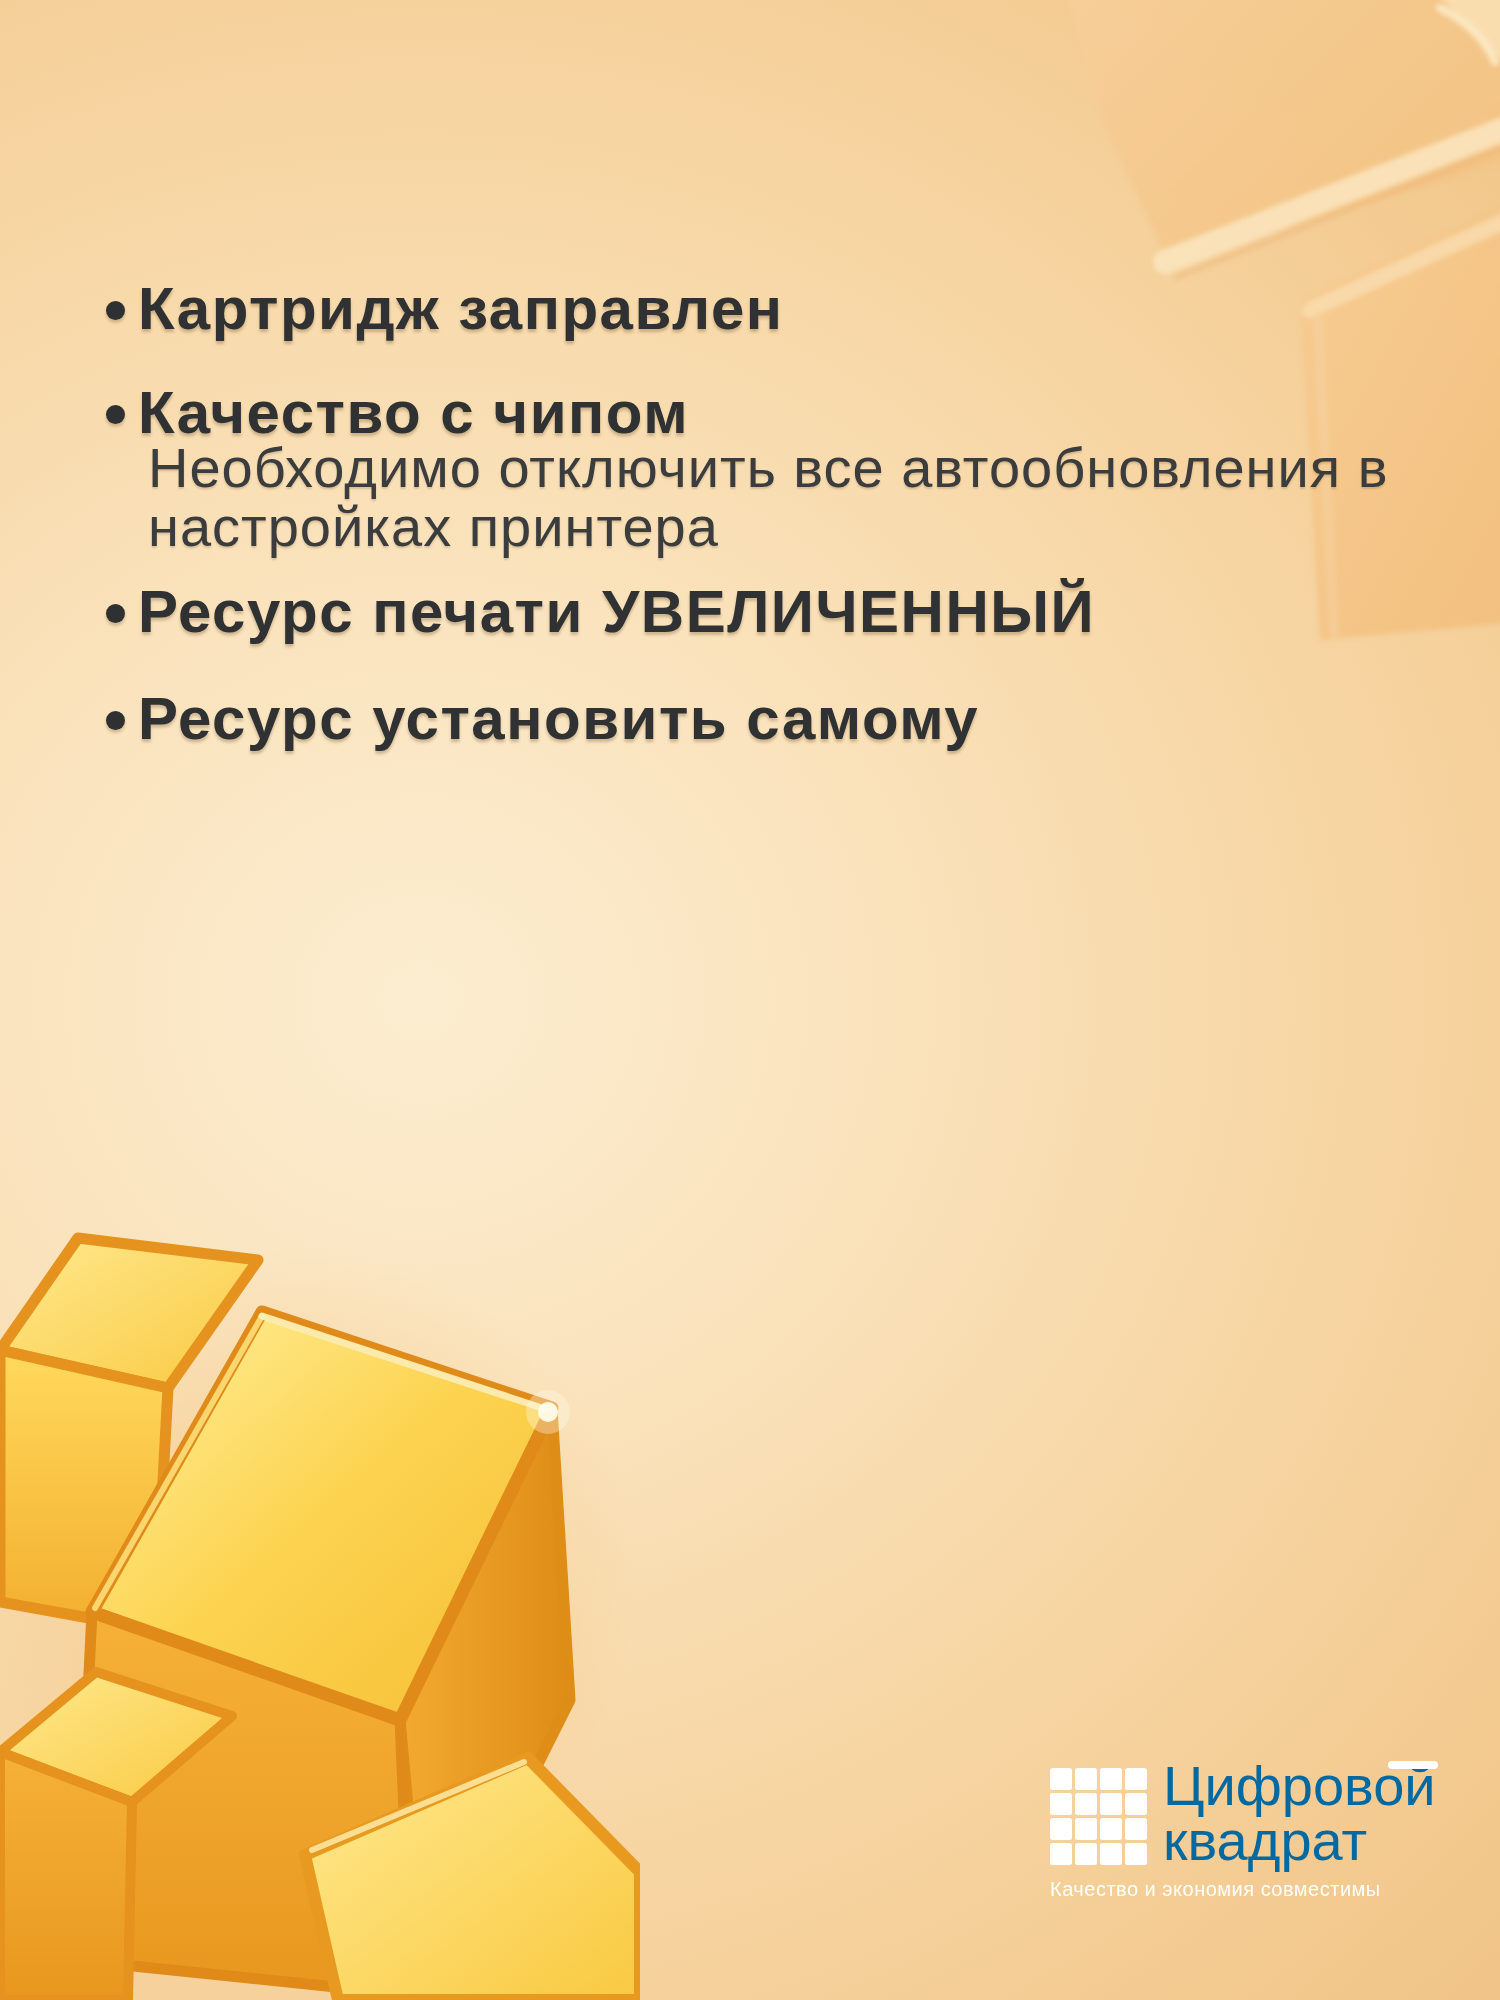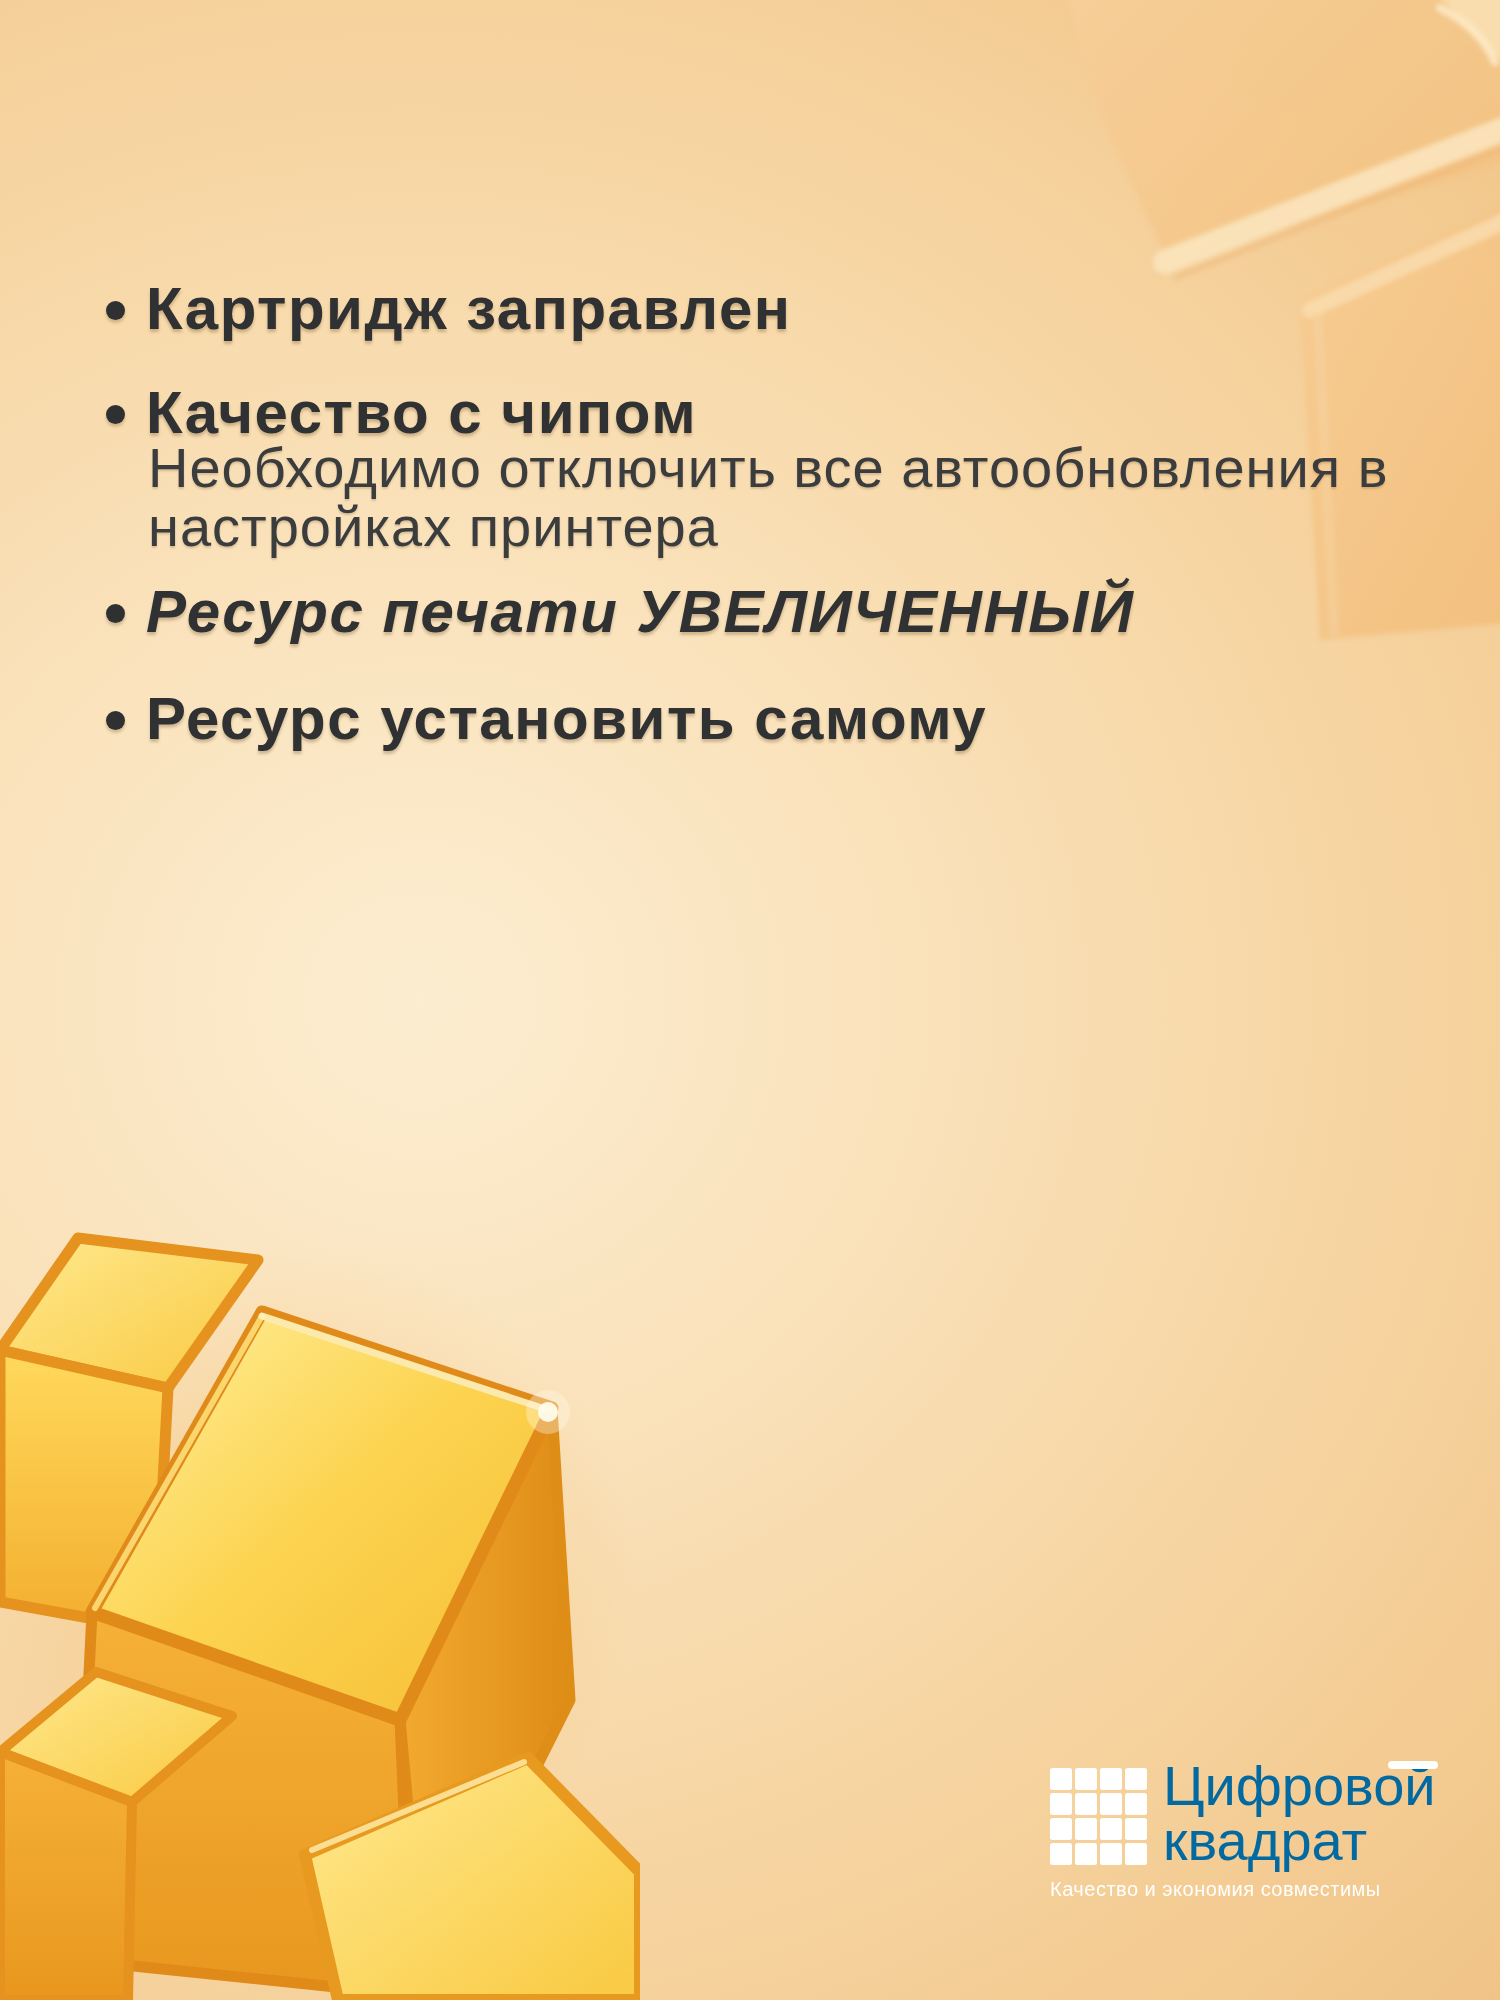--- a/index.html
+++ b/index.html
@@ -26,25 +26,25 @@
   .features{position:absolute;left:0;top:0;width:100%;height:100%;}
   .feature{
     position:absolute;left:106px;display:flex;align-items:flex-start;white-space:nowrap;
   }
   .feature .dot{
     width:19px;height:19px;border-radius:50%;background:#2e3032;
     margin-top:25px;flex:0 0 auto;
     box-shadow:0 3px 3px rgba(90,60,20,.25);
   }
   .feature .label{
-    margin-left:21px;font-size:60px;font-weight:700;line-height:66px;
+    margin-left:13px;font-size:60px;font-weight:700;line-height:66px;
     letter-spacing:1.5px;color:#2f3133;
     text-shadow:0 3px 3px rgba(90,60,20,.28);
   }
-  .f1{top:276px;} .f2{top:380px;} .f3{top:579px;font-style:italic;} .f4{top:686px;}
+  .f1{top:276px;} .f2{top:380px;} .f3{top:579px;} .f4{top:686px;}
   .subtext{
     position:absolute;left:148px;top:438px;margin:0;width:1280px;
     font-size:56px;font-weight:400;line-height:59px;letter-spacing:1px;
     color:#3a3c3e;white-space:pre-line;
     text-shadow:0 2px 2px rgba(90,60,20,.2);
   }
 
   .logo{position:absolute;left:0;top:0;width:100%;height:100%;}
   .logo-grid{
     position:absolute;left:1050px;top:1768px;width:97px;height:97px;

